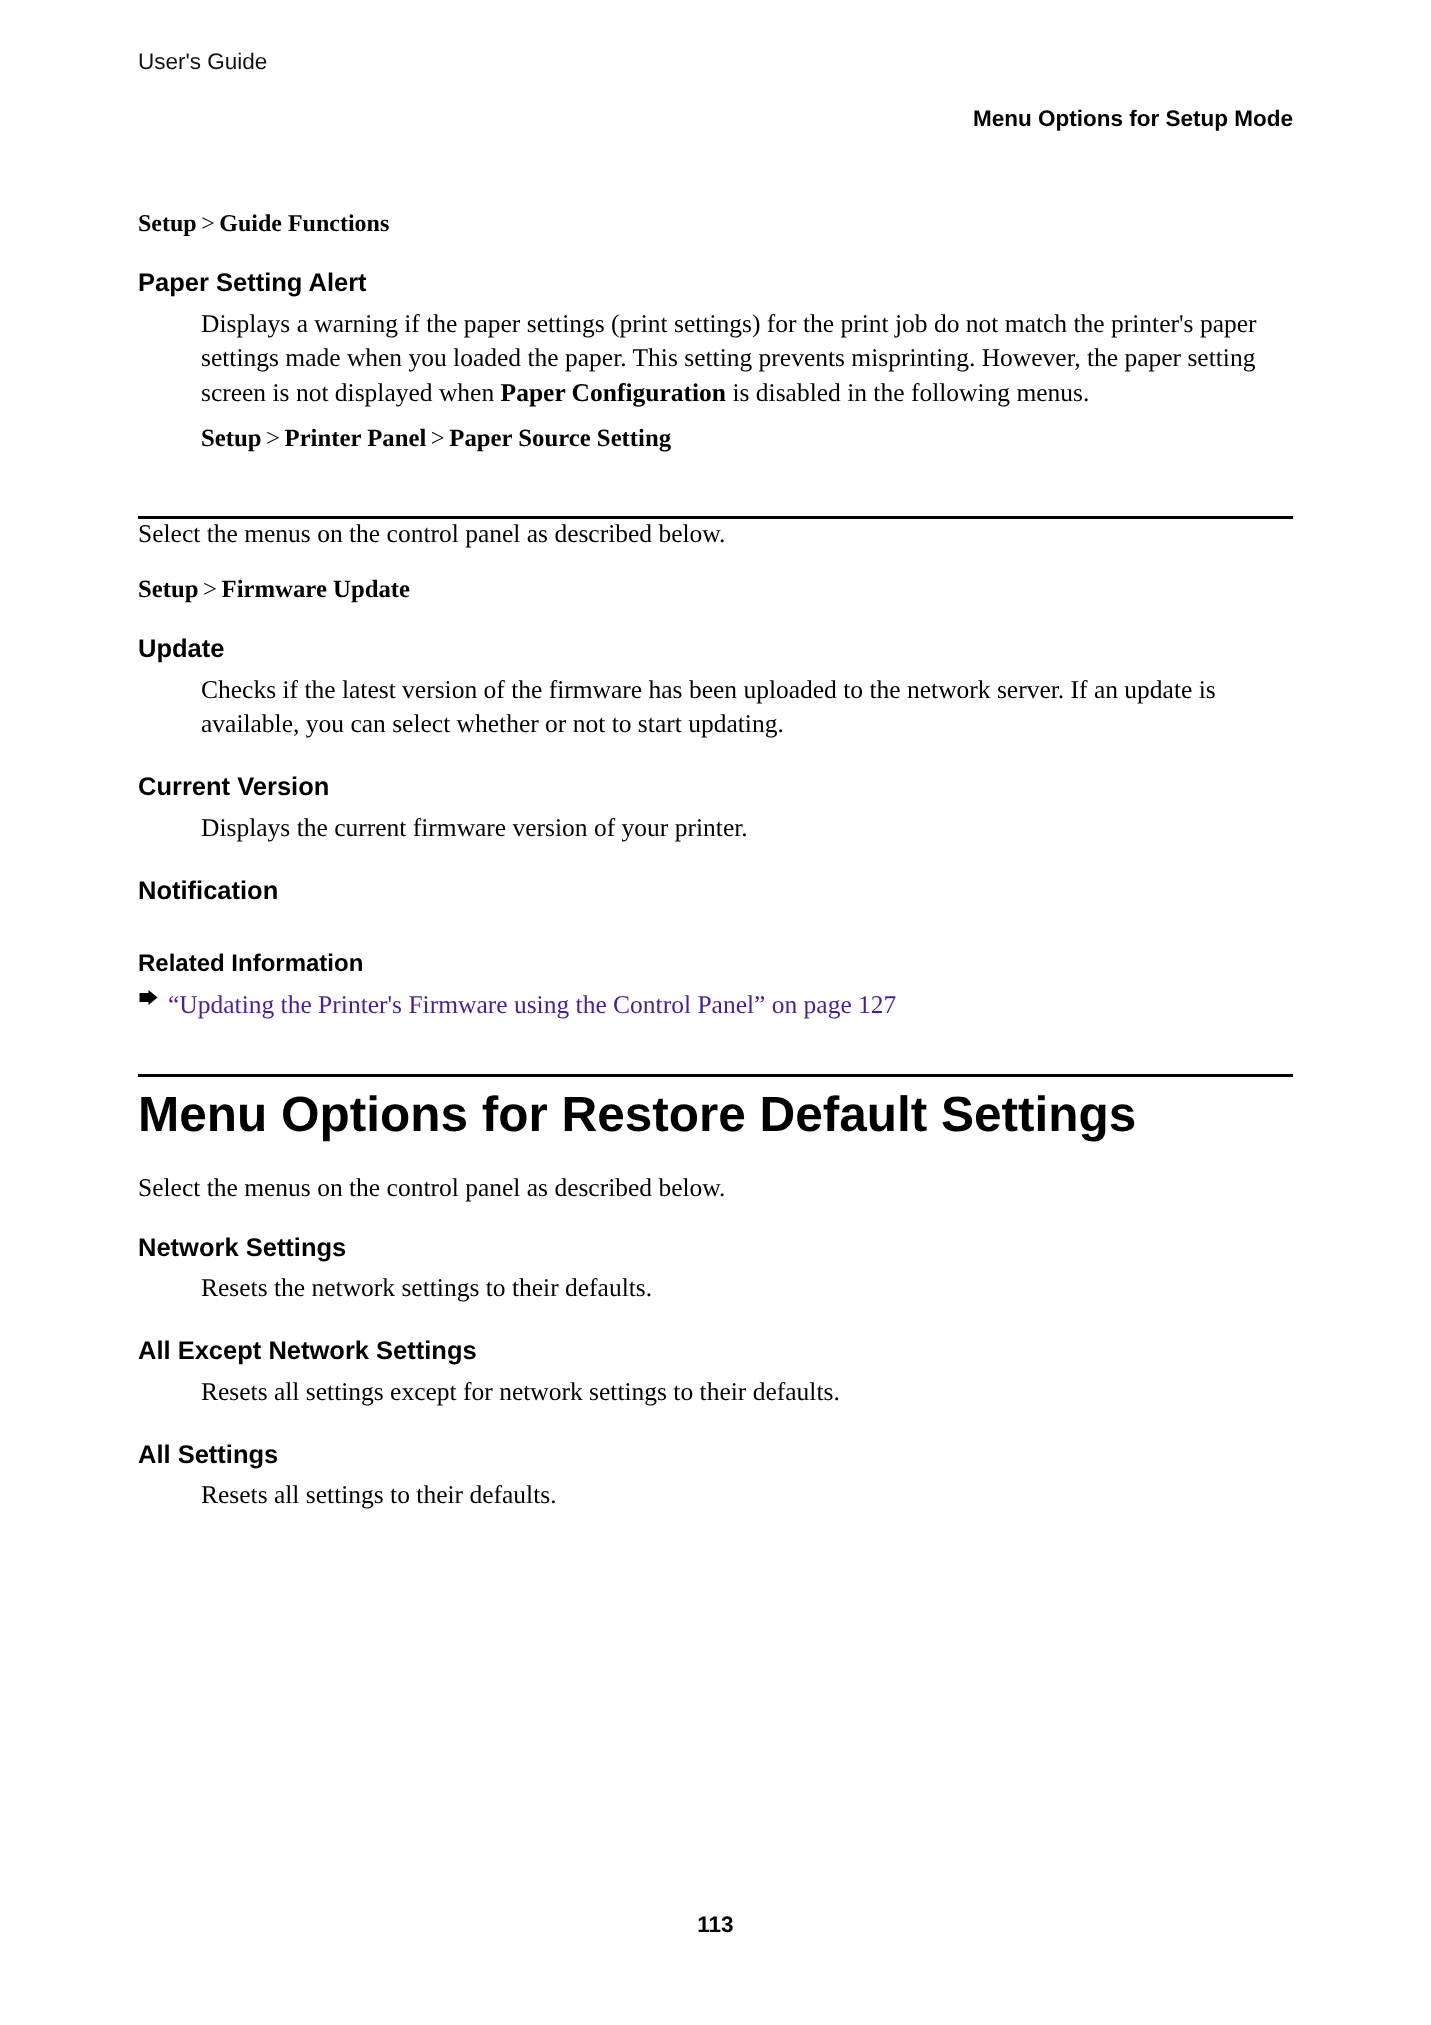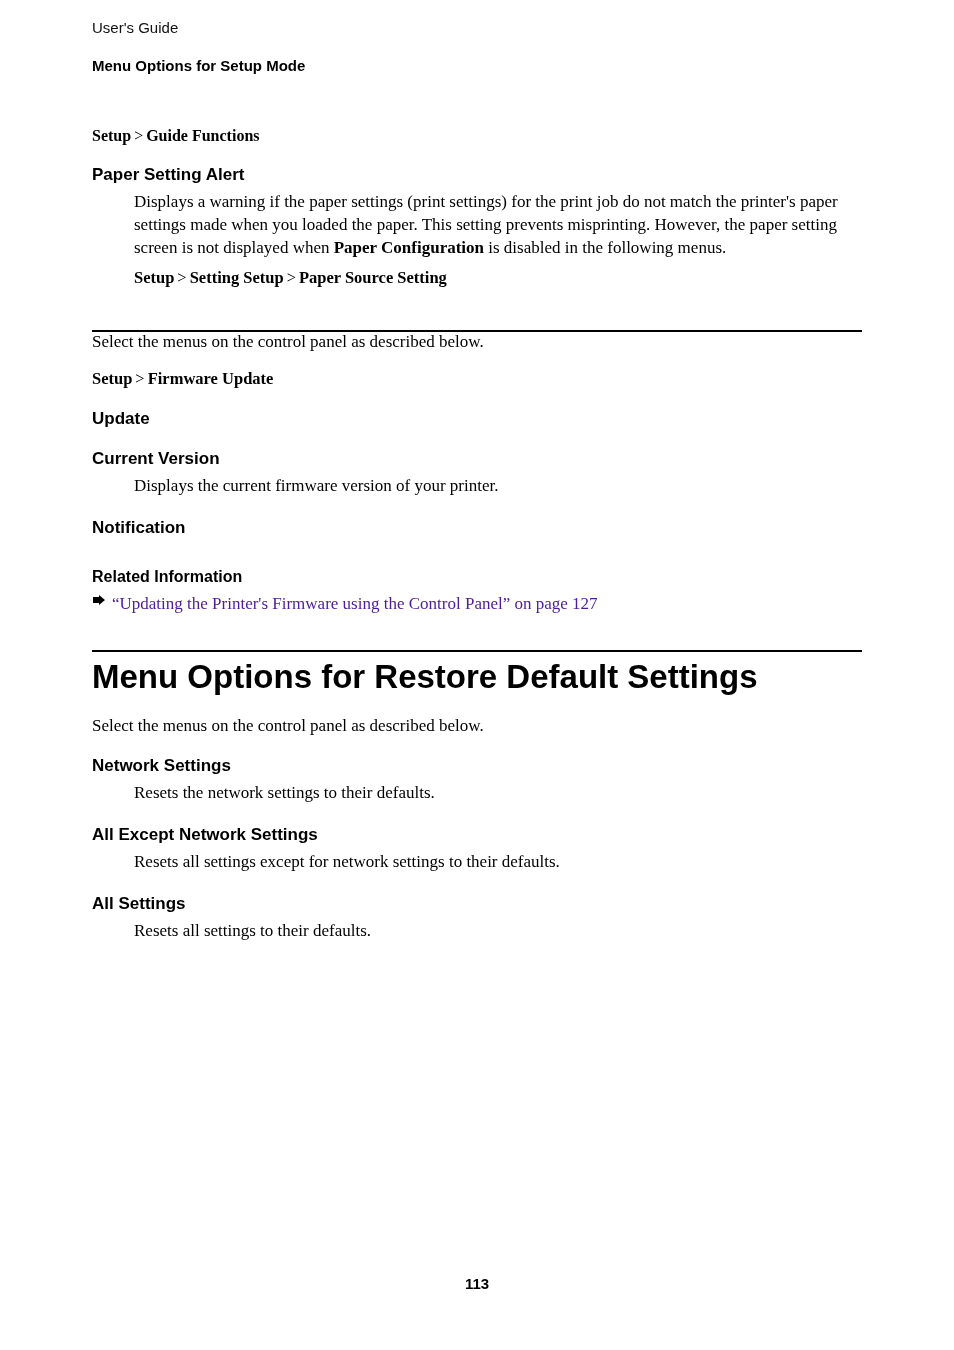--- a/index.html
+++ b/index.html
@@ -10,33 +10,33 @@
     height: 1350px;
     background: #fff;
     font-family: "Times New Roman", Times, serif;
     color: #000;
   }
   .page {
     position: relative;
     width: 954px;
     height: 1350px;
     box-sizing: border-box;
-    padding: 19px 92px 0 92px;
+    padding: 33px 92px 0 92px;
   }
   .header-left {
     font-family: "Segoe UI", "Helvetica Neue", Arial, sans-serif;
     font-size: 15px;
     font-weight: 400;
     color: #111;
   }
   .header-center {
     font-family: "Segoe UI", "Helvetica Neue", Arial, sans-serif;
     font-size: 15px;
     font-weight: 700;
-    text-align: left;
+    text-align: right;
     margin-top: 21px;
   }
   .breadcrumb {
     font-size: 16px;
     font-family: "Times New Roman", Times, serif;
     font-weight: 700;
     margin-top: 53px;
   }
   .breadcrumb .sep {
     font-weight: 400;
@@ -128,30 +128,31 @@
 
   <div class="breadcrumb">
     <span>Setup</span><span class="sep">&gt;</span><span>Guide Functions</span>
   </div>
 
   <div class="subhead">Paper Setting Alert</div>
   <p class="body-text">
     <span>Displays a warning if the paper settings (print settings) for the print job do not match the printer's paper settings made when you loaded the paper. This setting prevents misprinting. However, the paper setting screen is not displayed when </span><b>Paper Configuration</b><span> is disabled in the following menus.</span>
   </p>
   <div class="body-path">
-    <span>Setup</span><span class="sep">&gt;</span><span>Setting Setup</span><span class="sep">&gt;</span><span>Paper Source Setting</span>
+    <span>Setup</span><span class="sep">&gt;</span><span>Printer Panel</span><span class="sep">&gt;</span><span>Paper Source Setting</span>
   </div>
 
   <hr class="hr hr-firmware">
   <p class="intro">Select the menus on the control panel as described below.</p>
   <div class="breadcrumb2">
     <span>Setup</span><span class="sep">&gt;</span><span>Firmware Update</span>
   </div>
 
   <div class="subhead">Update</div>
+  <p class="body-text">Checks if the latest version of the firmware has been uploaded to the network server. If an update is available, you can select whether or not to start updating.</p>
 
   <div class="subhead">Current Version</div>
   <p class="body-text">Displays the current firmware version of your printer.</p>
 
   <div class="subhead">Notification</div>
 
   <div class="related-head">Related Information</div>
   <div class="related-line">
     <span class="arrow-icon">
       <svg width="14" height="14" viewBox="0 0 14 14">

